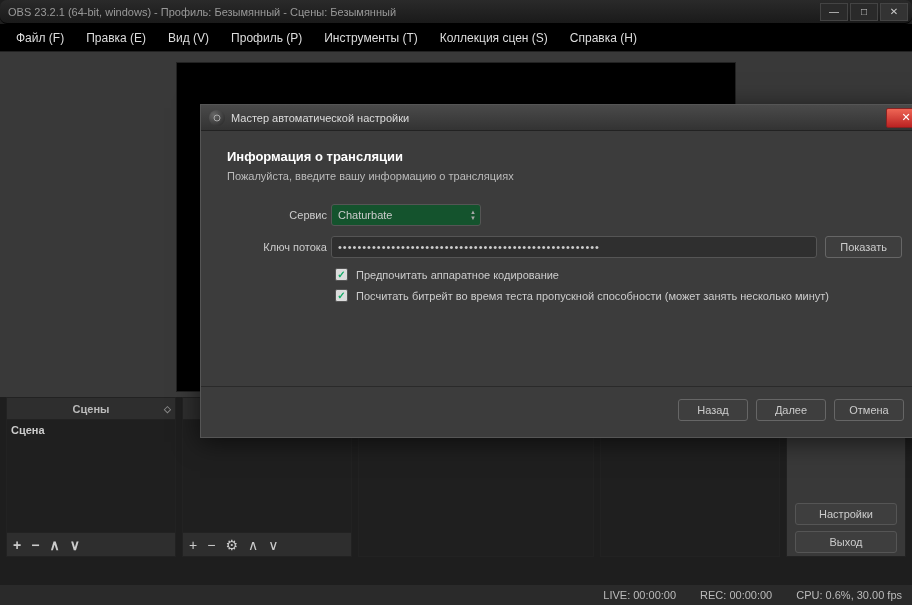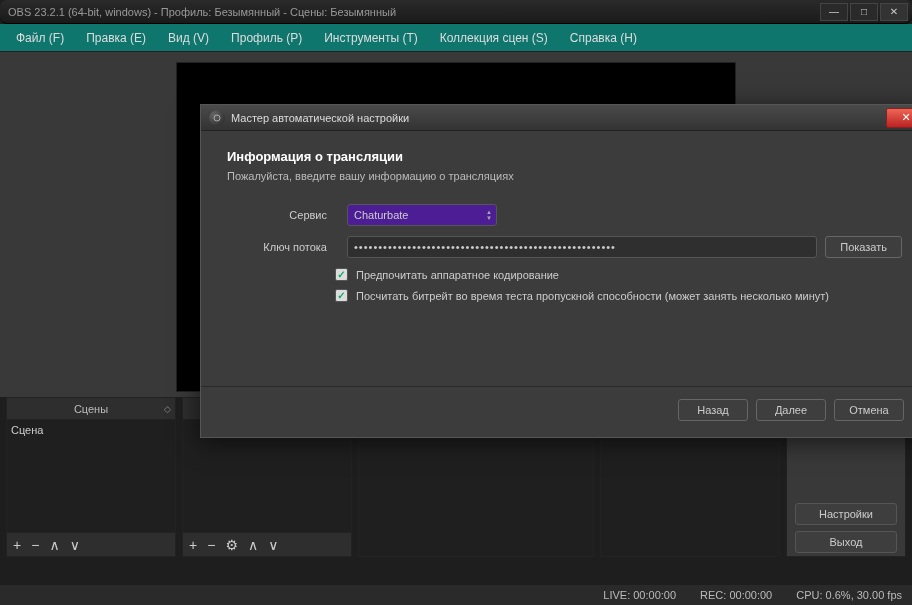--- a/index.html
+++ b/index.html
@@ -6,31 +6,31 @@
 body { width:912px; height:605px; background:#1e1e1e; color:#ccc; font-size:12px; overflow:hidden; position:relative; }
 
 
 .titlebar { height:24px; background:linear-gradient(#2a2a2a,#1a1a1a); display:flex; align-items:center; padding:0 4px 0 8px; border-bottom:1px solid #000;border-radius:7px; }
 .titlebar-title { flex:1; color:#999; font-size:11px; }
 .win-controls { display:flex; gap:2px; }
 .win-btn { width:28px; height:18px; background:#2a2a2a; color:#ccc; display:flex; align-items:center; justify-content:center; border:1px solid #444; font-size:10px; cursor:pointer; }
 .win-close { background:#333; }
 
 
-.menubar { height:28px; background:#0f766e; display:flex; align-items:center; padding:0 6px; gap:2px; border-bottom:1px solid #222; }
+.menubar { height:28px; background:#000000; display:flex; align-items:center; padding:0 6px; gap:2px; border-bottom:1px solid #222; }
 .menu-item { padding:4px 10px; color:#ddd; font-size:12px; cursor:pointer; }
 
 
 .preview-area { height:345px; background:#393939; display:flex; justify-content:center; padding-top:10px; }
 .preview { width:560px; height:330px; background:#000; border:1px solid #222; }
 
 
 .dock-row { display:flex; height:160px; gap:6px; padding:0 6px; }
 .dock { background:#393939; border:1px solid #222; display:flex; flex-direction:column; }
-.dock.scenes { width:170px; }
+.dock.scenes { width:170px;font-weight:bold; }
 .dock.sources { width:170px; }
 .dock.mixer { flex:1; }
 .dock.trans { width:180px; }
 .dock.controls { width:120px; }
 .dock-header { height:22px; background:#2e2e2e; color:#bbb; display:flex; align-items:center; justify-content:center; font-size:11px; border-bottom:1px solid #222; position:relative; }
 .dock-header .dock-popout { position:absolute; right:4px; font-size:9px; color:#888; }
 .dock-body { flex:1; background:#1f1f1f; padding:4px; color:#ccc; font-size:11px; }
 .dock-footer { height:24px; background:#2e2e2e; border-top:1px solid #222; display:flex; align-items:center; padding:0 6px; gap:10px; color:#ccc; font-size:14px; }
 .dock-footer span { cursor:pointer; }
 .ctrl-btn { height:22px; margin:3px 8px; background:#3e3e3e; border:1px solid #555; color:#ccc; font-size:11px; display:flex; align-items:center; justify-content:center; cursor:pointer; border-radius:3px; }
@@ -42,22 +42,22 @@
 .wizard-overlay { position:absolute; top:104px; left:200px; width:729px; background:#3c3c3c; border:1px solid #555; box-shadow:0 4px 24px rgba(0,0,0,0.6); }
 .wizard-title { height:26px; background:linear-gradient(#4a4a4a,#333); display:flex; align-items:center; padding:0 0 0 8px; border-bottom:1px solid #222; }
 .wizard-title-icon { width:16px; height:16px; margin-right:6px; border-radius:50%; background:radial-gradient(circle at 30% 30%,#666,#222); display:flex; align-items:center; justify-content:center; }
 .wizard-title-icon svg { width:10px; height:10px; }
 .wizard-title-text { flex:1; color:#ddd; font-size:11px; }
 .wizard-close { width:40px; height:20px; background:linear-gradient(#e65,#b22); color:#fff; display:flex; align-items:center; justify-content:center; font-size:11px; margin-right:2px; cursor:pointer; border:1px solid #822; border-radius:2px; }
 .wizard-body { padding:18px 26px 12px; }
 .wiz-heading { color:#fff; font-size:13px; font-weight:600; margin-bottom:6px; }
 .wiz-sub { color:#bbb; font-size:11px; margin-bottom:22px; }
 .form-row { display:flex; align-items:center; margin-bottom:10px; }
-.form-label { width:100px; text-align:right; color:#ccc; font-size:11px; margin-right:20px; }
-.select { width:150px; height:22px; background:#4c1d95; border:1px solid #555; color:#ccc; font-size:11px; padding:0 6px; display:flex; align-items:center; position:relative; border-radius:3px; }
+.form-label { width:100px; text-align:right; color:#ccc; font-size:11px; margin-right:4px; }
+.select { width:150px; height:22px; background:#14532d; border:1px solid #555; color:#ccc; font-size:11px; padding:0 6px; display:flex; align-items:center; position:relative; border-radius:3px; }
 .select-arrows { position:absolute; right:4px; display:flex; flex-direction:column; font-size:6px; color:#aaa; line-height:6px; }
 .key-input { flex:1; height:22px; background:#2f2f2f; border:1px solid #555; color:#ccc; font-size:11px; padding:0 6px; display:flex; align-items:center; border-radius:3px; letter-spacing:1px; overflow:hidden; }
 .btn { height:22px; padding:0 14px; background:#3e3e3e; border:1px solid #666; color:#ccc; font-size:11px; display:flex; align-items:center; justify-content:center; cursor:pointer; border-radius:3px; margin-left:8px; }
 .chk-row { display:flex; align-items:center; margin-left:108px; margin-bottom:8px; color:#ccc; font-size:11px; }
 .chk { width:13px; height:13px; background:#ddd; border:1px solid #555; margin-right:8px; display:flex; align-items:center; justify-content:center; color:#1a6; font-size:10px; font-weight:bold; border-radius:2px; }
 .wizard-footer { display:flex; justify-content:flex-end; padding:12px 24px 16px; gap:8px; border-top:1px solid #2a2a2a; margin-top:64px; }
 .wizard-footer .btn { margin-left:0; min-width:70px; justify-content:center; }
 </style>
 </head>
 <body>

